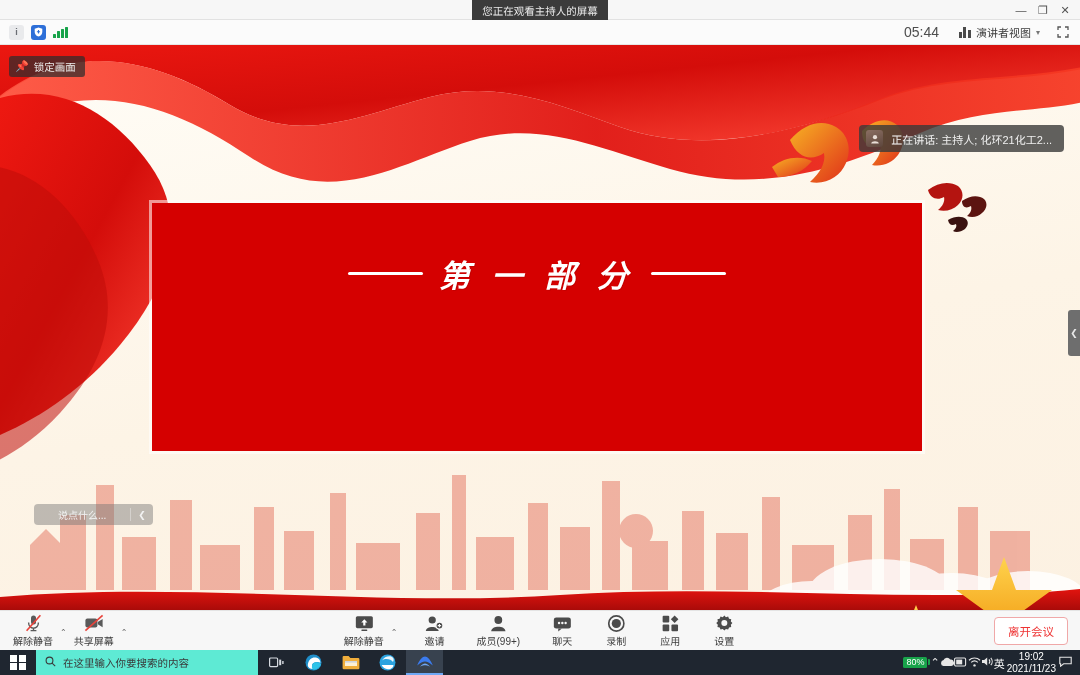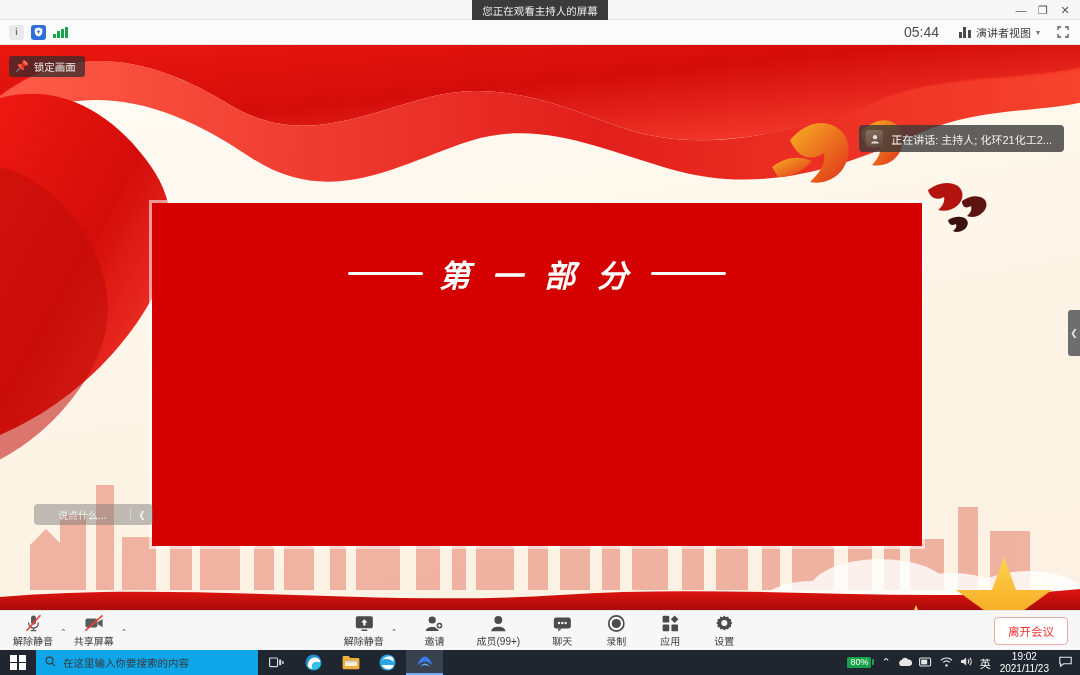--- a/index.html
+++ b/index.html
@@ -100,21 +100,21 @@
   .collapse-handle{
     position:absolute; right:0; top:265px; z-index:8;
     width:12px; height:46px; background:#6e6e6e;
     border-radius:3px 0 0 3px;
     display:flex; align-items:center; justify-content:center;
     color:#e8e8e8; font-size:9px;
   }
 
   
   .panel{
-    position:absolute; left:152px; top:158px; width:770px; height:343px;
+    position:absolute; left:152px; top:158px; width:770px; height:248px;
     background:#d50000; z-index:4;
     box-shadow:0 0 0 3px rgba(255,255,255,.55);
   }
   .panel-sub{
     display:flex; align-items:center; justify-content:center; gap:16px;
     margin-top:48px; color:#fff;
   }
   .rule{ width:75px; height:3px; background:#fff; border-radius:2px; }
   .part-label{
     font-family:"Liberation Serif","DejaVu Serif",serif;
@@ -153,29 +153,29 @@
 
   
   .taskbar{
     position:absolute; top:650px; left:0; width:1080px; height:25px;
     background:#1f2630; display:flex; align-items:center;
   }
   .start{ width:36px; height:25px; display:flex; align-items:center; justify-content:center; }
   .win-logo{ display:grid; grid-template-columns:7px 7px; grid-template-rows:7px 7px; gap:1.6px; }
   .win-logo i{ background:#ffffff; display:block; }
   .searchbox{
-    width:222px; height:25px; background:#0ea5e9;
+    width:222px; height:25px; background:#5eead4;
     display:flex; align-items:center; gap:7px; padding:0 9px;
   }
   .searchbox .mag{ color:#4a4a4a; font-size:11px; }
   .searchbox .sph{ font-size:10.5px; color:#3a3a3a; white-space:nowrap; }
   .tb-apps{ display:flex; align-items:center; }
   .tb-app{ width:37px; height:25px; display:flex; align-items:center; justify-content:center; }
   .tb-app.active{ background:#38424f; border-bottom:2px solid #6fa8f5; }
-  .tray{ margin-left:auto; display:flex; align-items:center; gap:7px; padding-right:8px; }
+  .tray{ margin-left:auto; display:flex; align-items:center; gap:0; padding-right:8px; }
   .battery{ display:flex; align-items:center; }
   .batt-body{
     background:#18a34a; color:#fff; font-size:9px; padding:1px 3px;
     border-radius:1.5px; line-height:1.1;
   }
   .batt-tip{ width:2px; height:6px; background:#18a34a; margin-left:1px; border-radius:0 1px 1px 0; }
   .tray-ic{ color:#e6e6e6; font-size:11px; }
   .tray-ime{ color:#fff; font-size:11px; }
   .clock{ color:#fff; font-size:10px; line-height:1.18; text-align:center; padding-left:2px;}
   .notif{ color:#e6e6e6; font-size:12px; padding-left:3px; }

